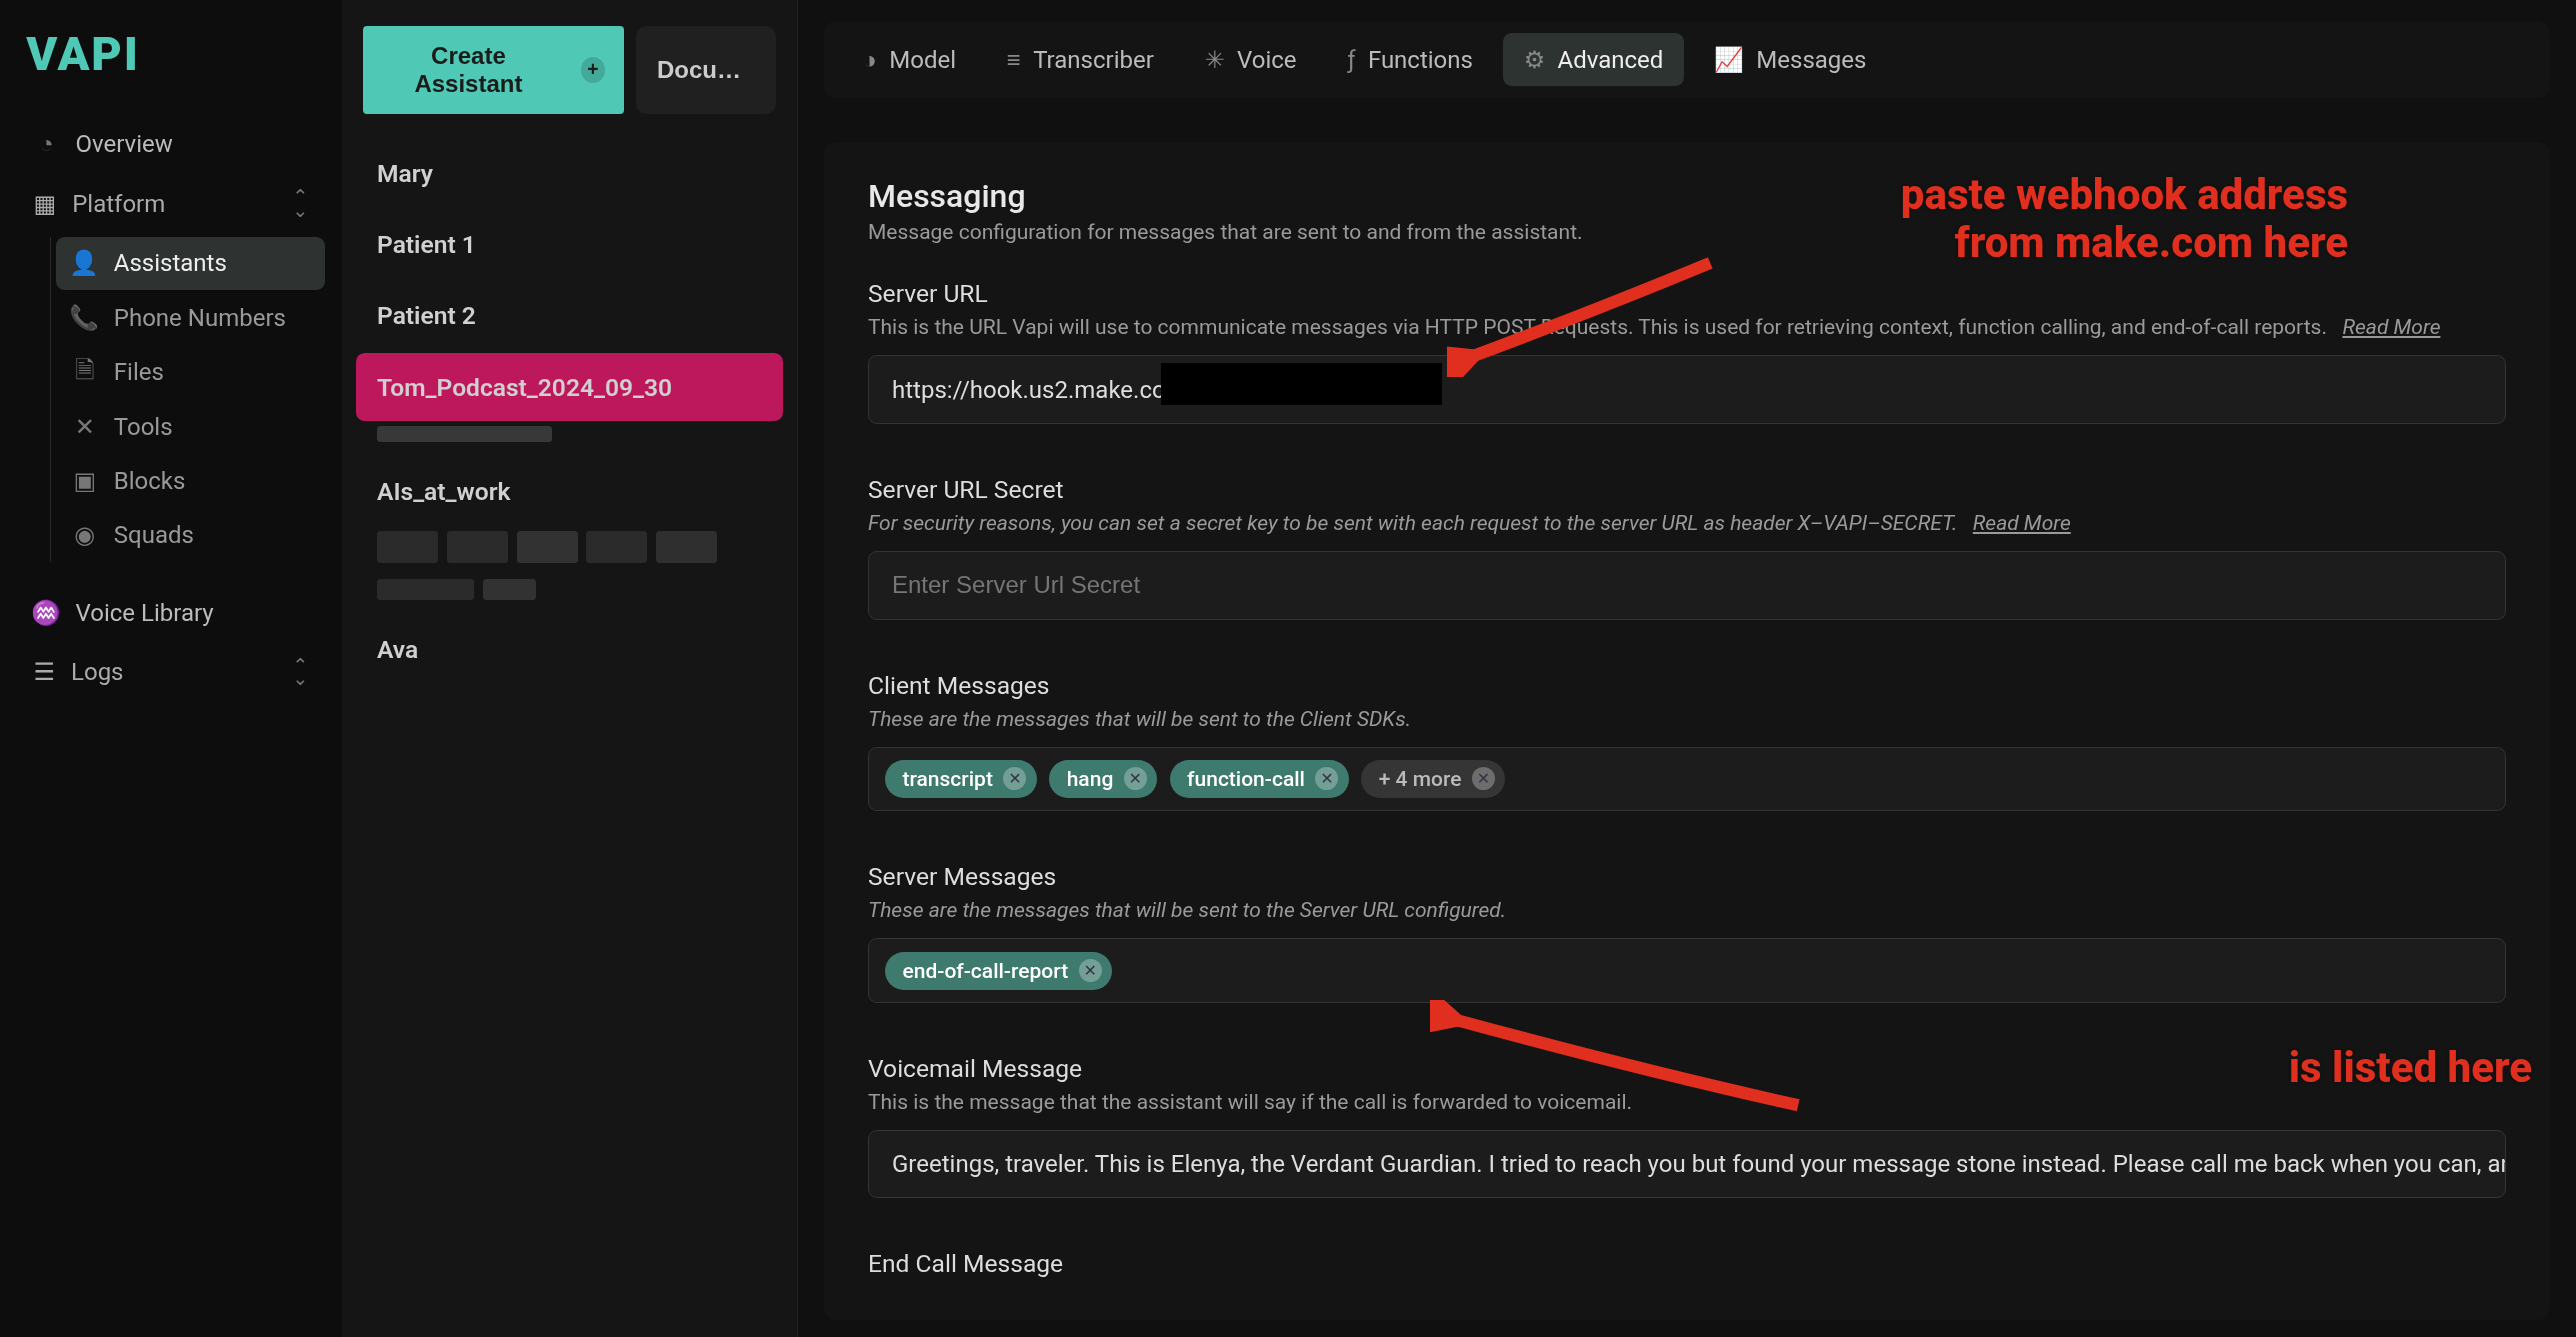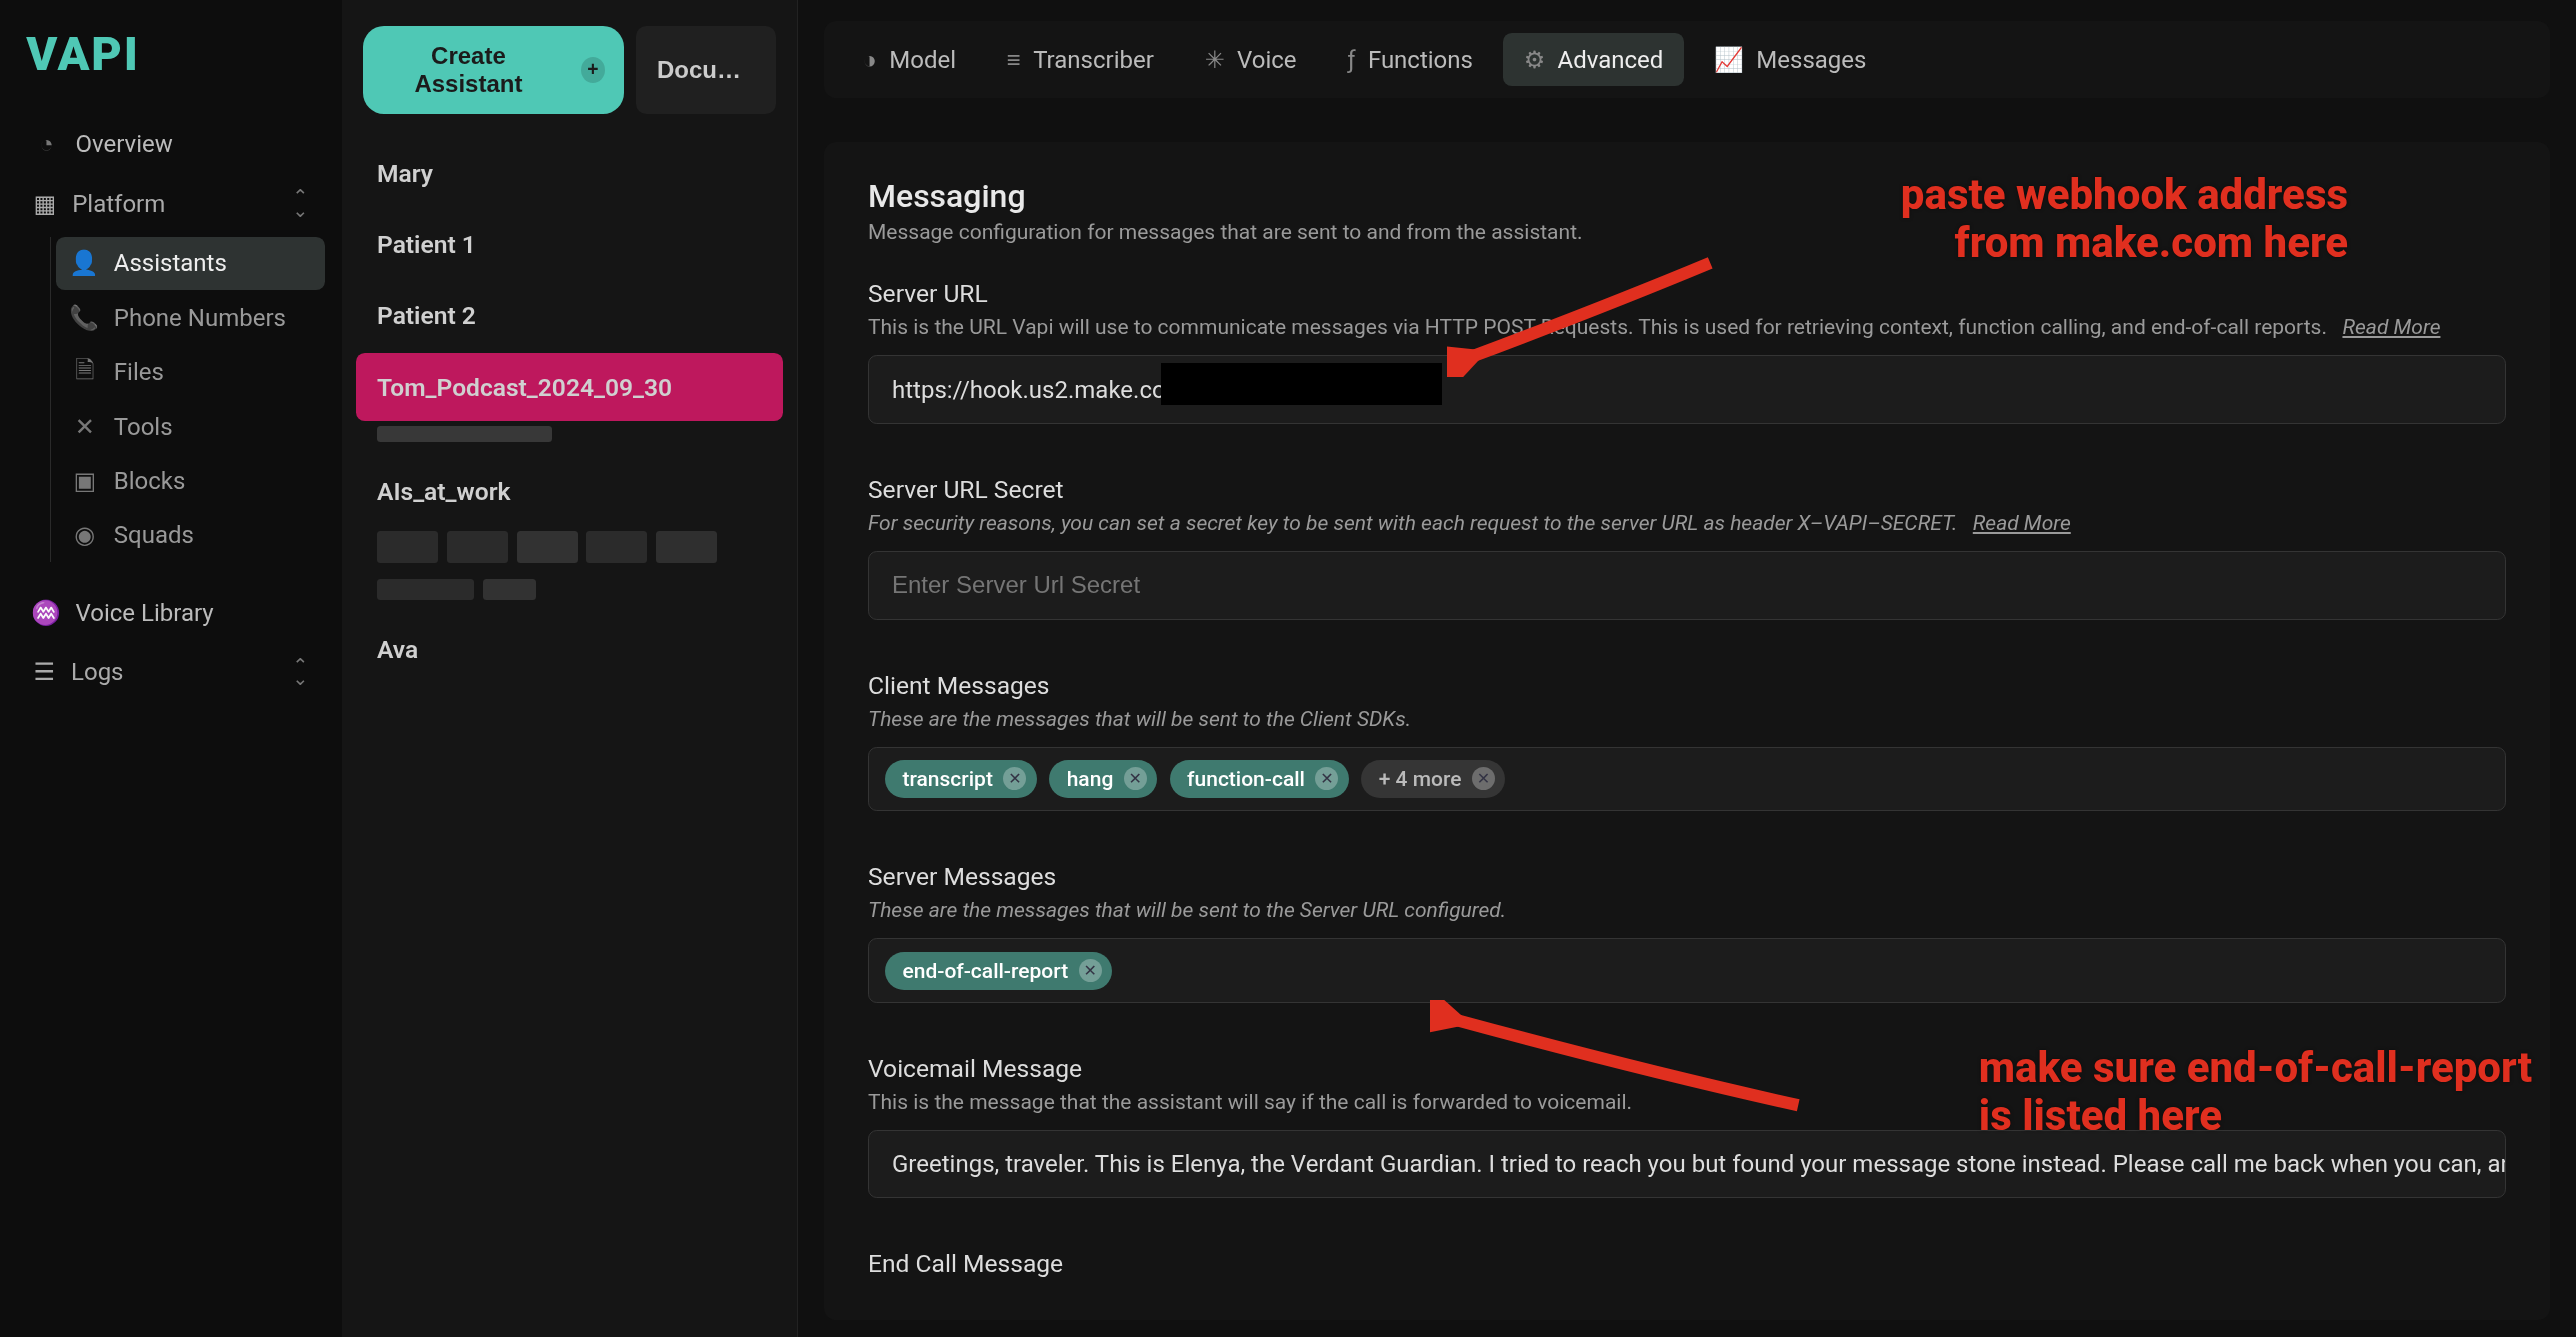--- a/index.html
+++ b/index.html
@@ -54,21 +54,21 @@
   
   .list-col {
     width: 456px;
     background: #151515;
     padding: 26px 14px;
     border-right: 0.9px solid #222;
   }
   .list-header { display:flex; gap:12.3px; margin-bottom: 26px; padding: 0 7px;}
   .btn-create {
     background: #4fc8b5; color:#1b1b1b; font-weight:600;
-    padding: 16px 19px; border-radius: 21px; border:none;
+    padding: 16px 19px; border-radius: 4px; border:none;
     display:flex; align-items:center; gap:26px; font-size:24px; cursor:pointer;
   }
   .btn-create .plus-circ { background:rgba(0,0,0,0.15); width:26px;height:26px;border-radius:50%;display:flex;align-items:center;justify-content:center;font-size:19.3px;}
   .btn-doc { background:#202020; color:#ccc; padding:16px 21px; border:none; border-radius:10.5px; font-size:24px; font-weight:600; cursor:pointer; max-width:140px; overflow:hidden; white-space:nowrap; text-overflow:ellipsis;}
   .alist-item {
     padding: 19.3px 21px; color:#d0d0d0; font-size:24.6px; font-weight:600;
     border-radius:8.8px; cursor:pointer; margin-bottom:3.5px;
   }
   .alist-item.selected { background:#be185d;}
   .redacted-row { display:flex; gap:8.8px; align-items:center; padding: 1.8px 21px 16px 21px;}
@@ -325,21 +325,20 @@
     <svg class="arrow-svg" style="top:254px; left:649px;" width="272" height="123" viewBox="0 0 310 140">
       <defs>
           <marker id="ah1" markerWidth="12" markerHeight="12" refX="2" refY="6" orient="auto">
             <path d="M12,0 L0,6 L12,12 Z" fill="#e02f1f"></path>
           </marker>
         </defs>
       <path d="M300,10 Q180,60 20,120" stroke="#e02f1f" stroke-width="14" fill="none" marker-end="url(#ah1)"></path>
     </svg>
 
     <div class="annot" style="top:1044px; right:44px; text-align:left">
-      <div>make sure end-of-call-report</div>
       <div>is listed here</div>
     </div>
     <svg class="arrow-svg" style="top:1000px; left:632px;" width="377" height="123" viewBox="0 0 430 140">
       <defs>
           <marker id="ah2" markerWidth="12" markerHeight="12" refX="2" refY="6" orient="auto">
             <path d="M12,0 L0,6 L12,12 Z" fill="#e02f1f"></path>
           </marker>
         </defs>
       <path d="M420,120 Q240,80 20,20" stroke="#e02f1f" stroke-width="14" fill="none" marker-end="url(#ah2)"></path>
     </svg>

